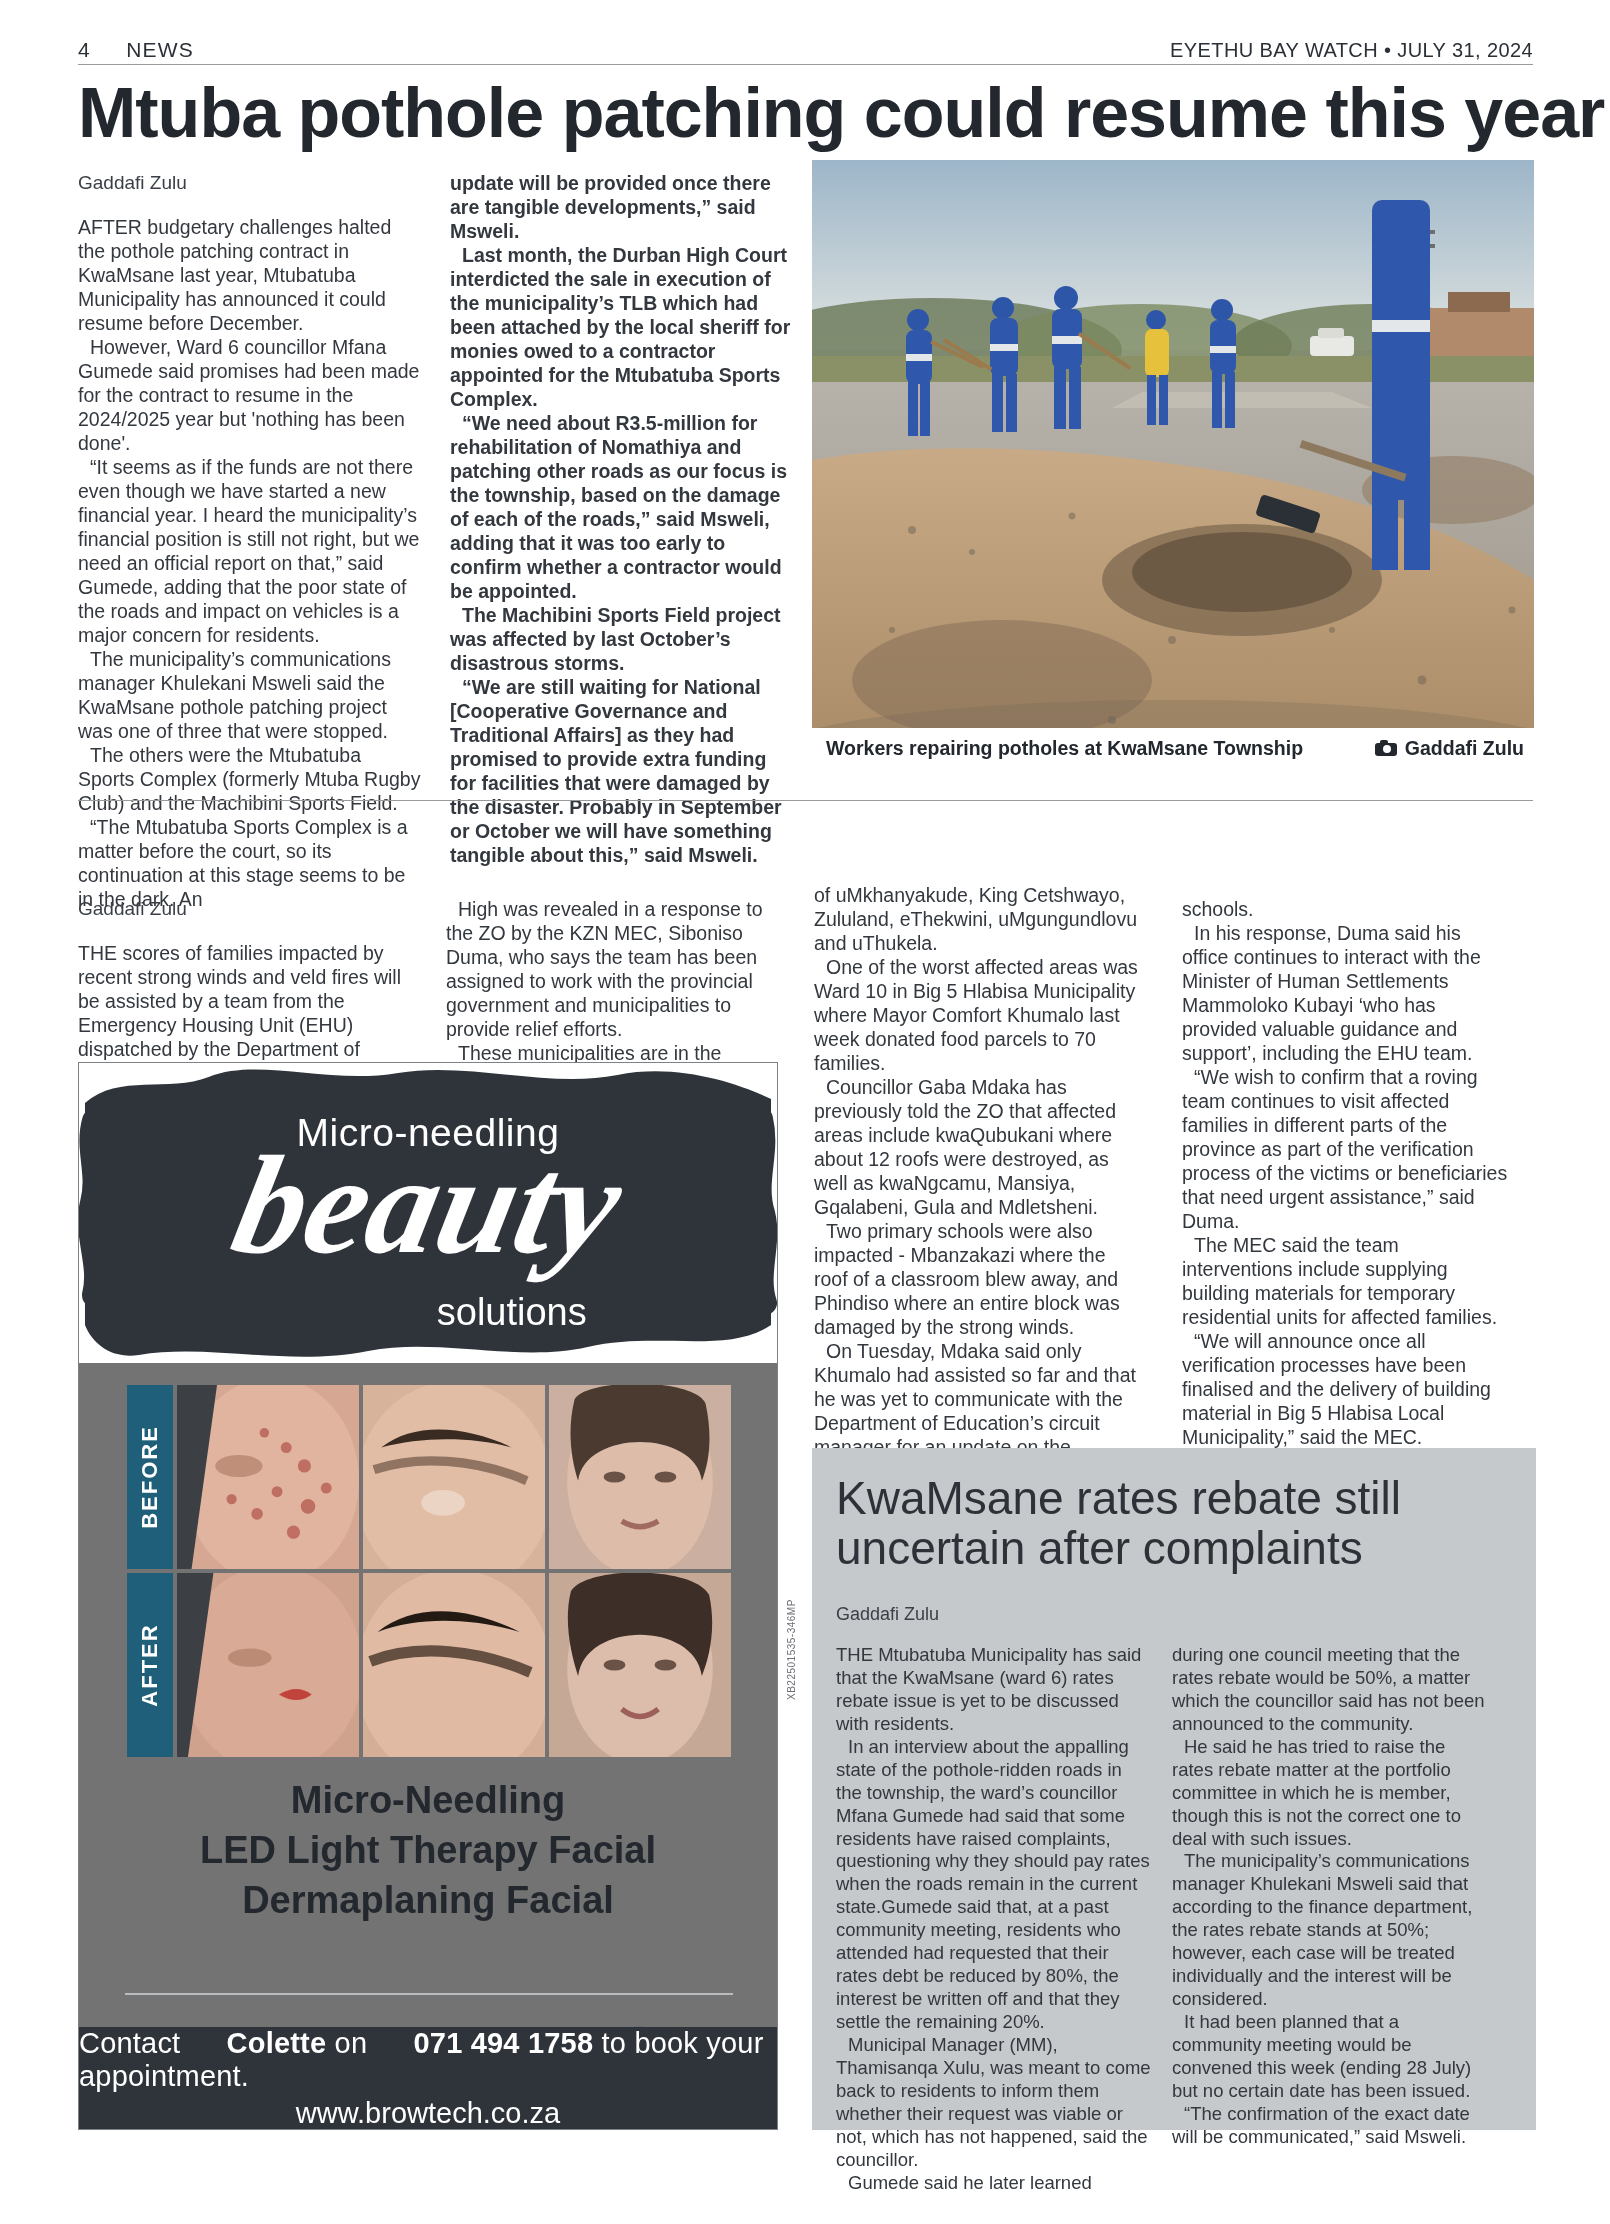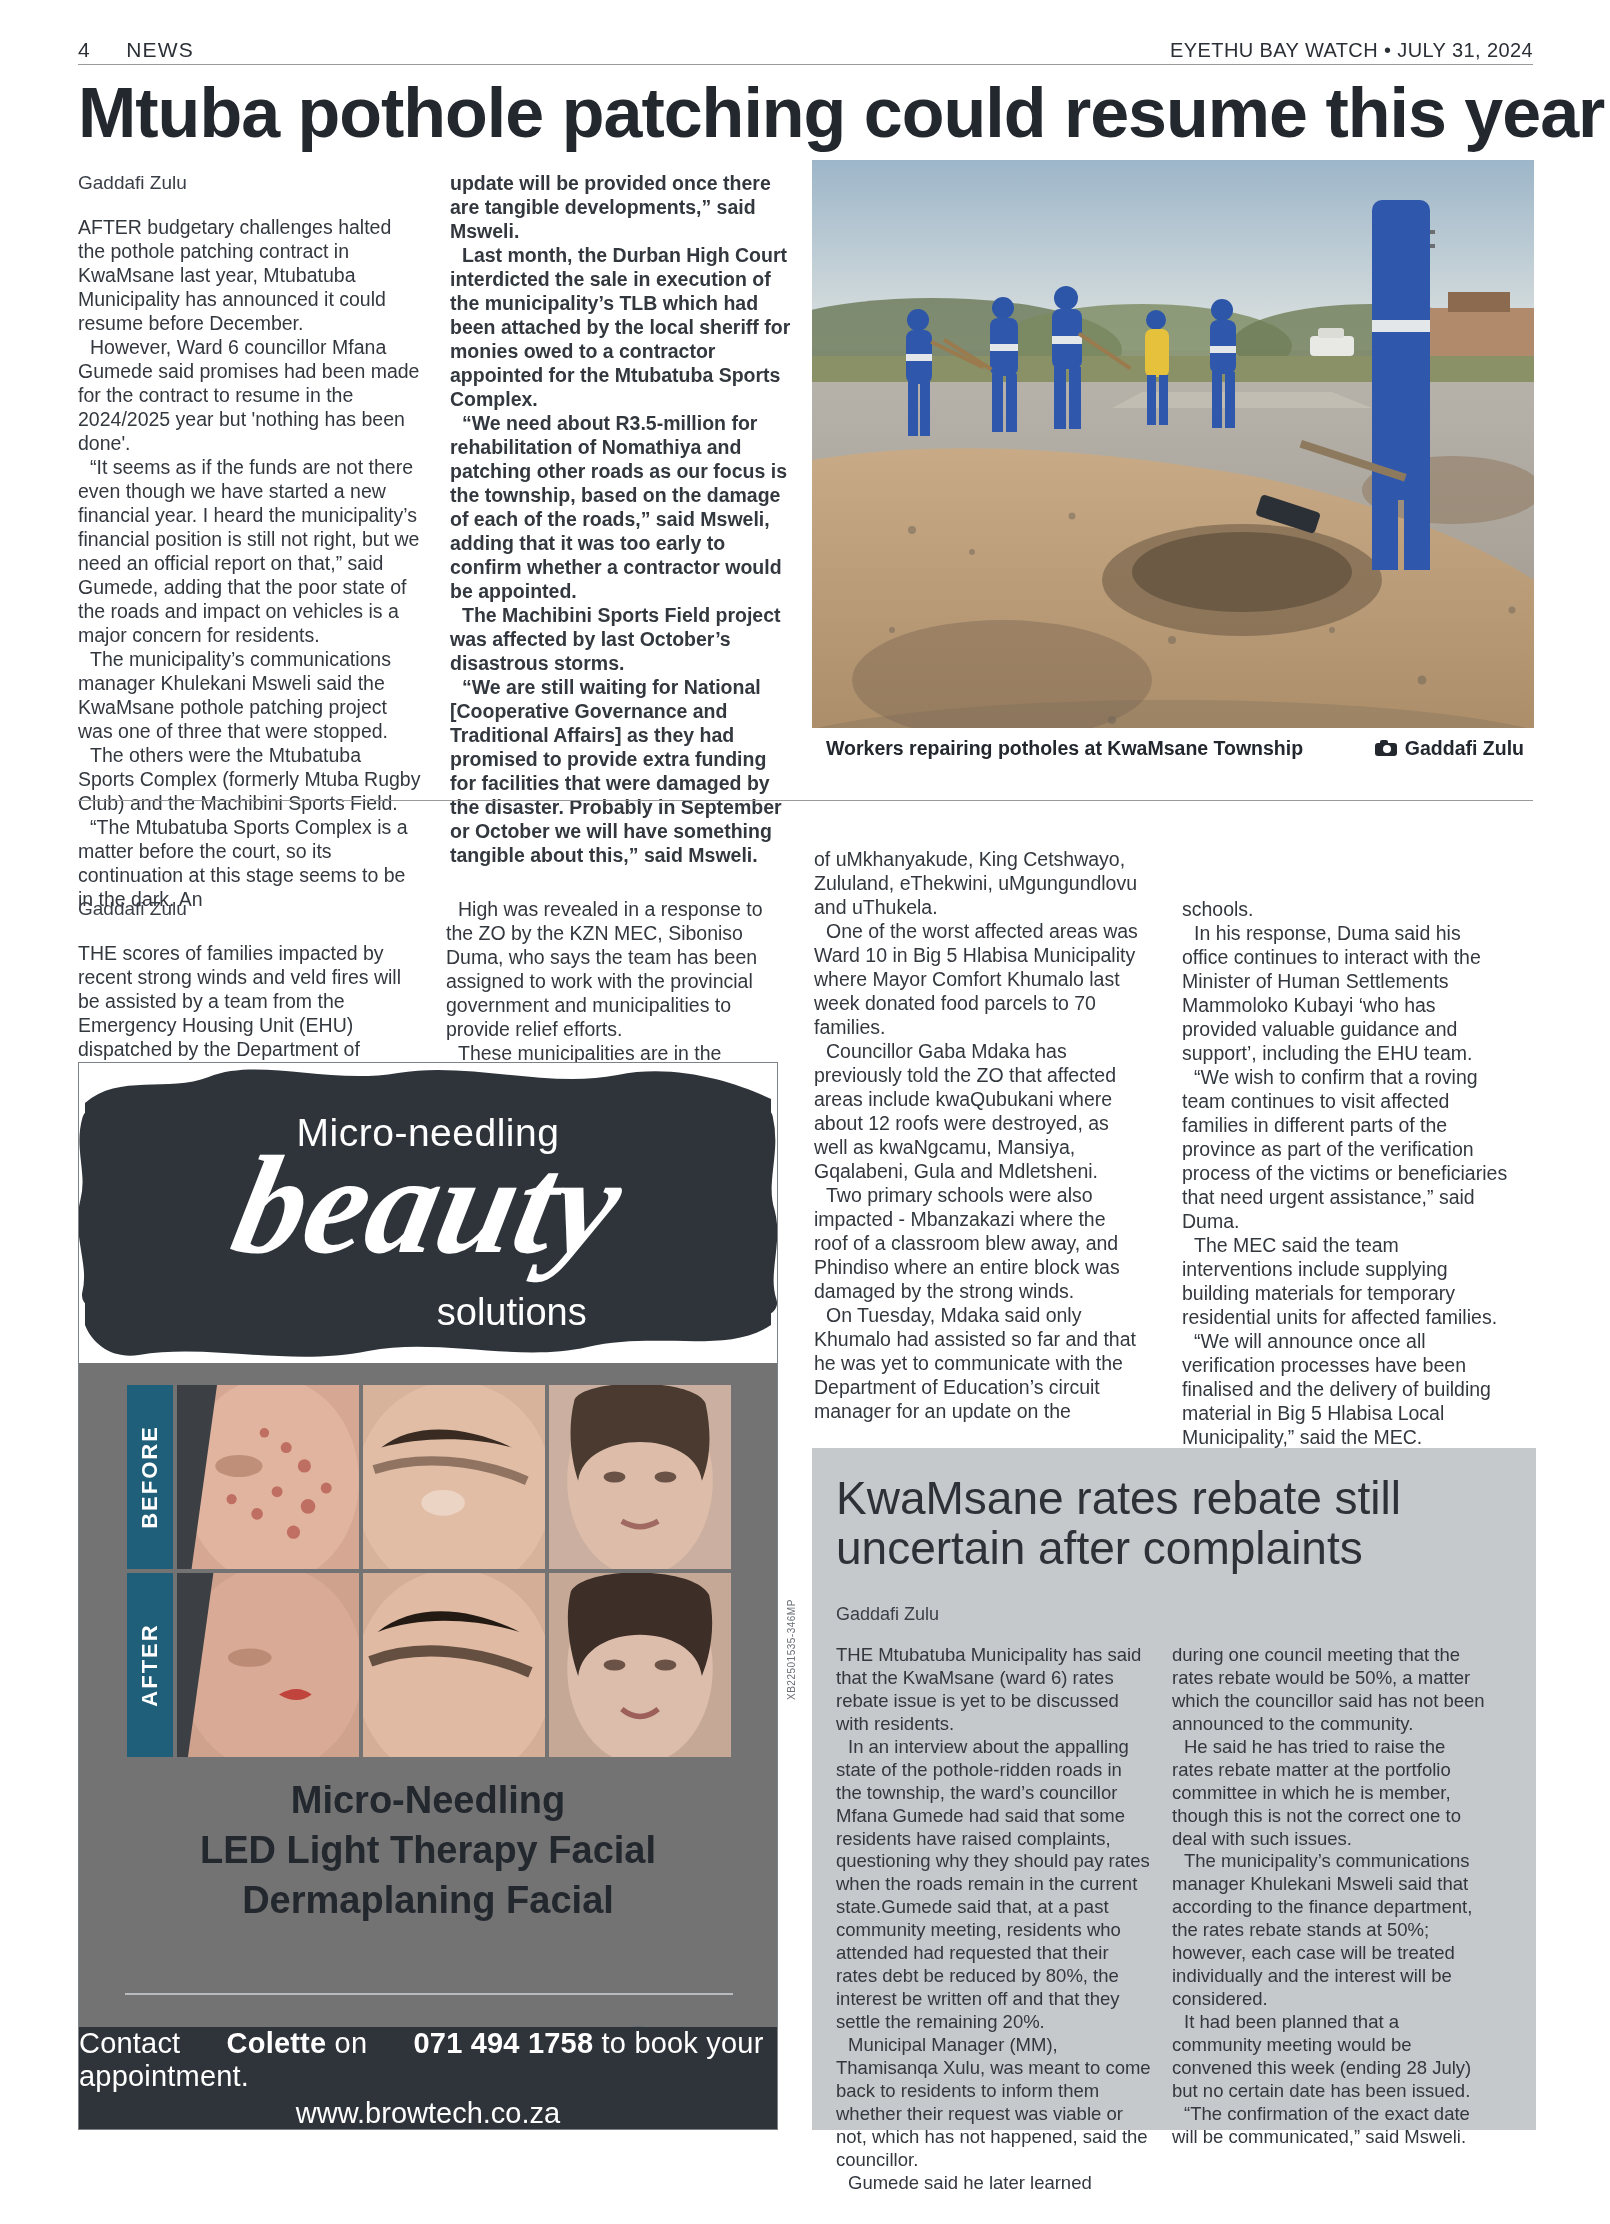--- a/index.html
+++ b/index.html
@@ -76,21 +76,21 @@
   
   .hl2 {
     position:absolute; left:78px; top:815px; width:1460px;
     font-family:"Liberation Sans Narrow","Liberation Sans", sans-serif;
     font-weight:400; font-size:60px; line-height:1.02;
     letter-spacing:-.5px; color:#23272e; white-space:nowrap;
   }
 
   .a2-c1 { position:absolute; left:78px; top:898px; width:330px; }
   .a2-c2 { position:absolute; left:446px; top:898px; width:330px; }
-  .a2-c3 { position:absolute; left:814px; top:848px; width:330px; }
+  .a2-c3 { position:absolute; left:814px; top:884px; width:330px; }
   .a2-c4 { position:absolute; left:1182px; top:898px; width:330px; }
 
   
   .ad {
     position:absolute; left:78px; top:1062px; width:700px; height:1068px;
     border:1px solid #7d8287; background:#737373; box-sizing:border-box;
     overflow:hidden;
   }
   .ad-hero { position:relative; width:100%; height:300px; background:#ffffff; }
   .ad-hero .brush { position:absolute; inset:0; }

